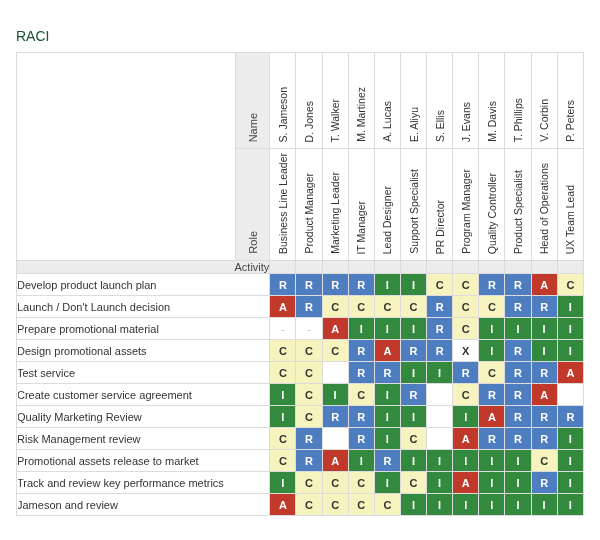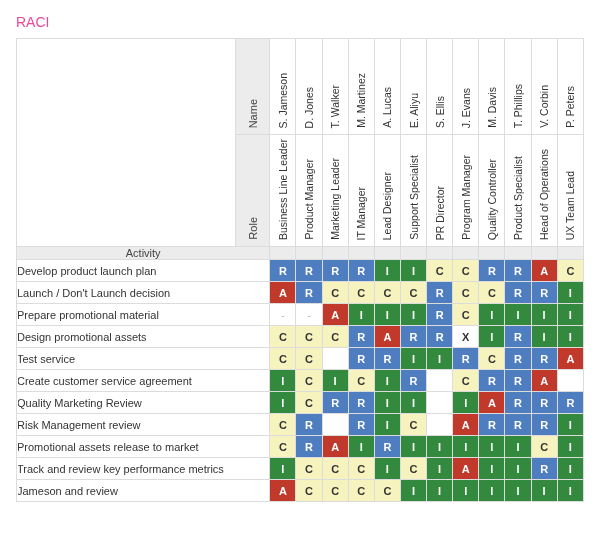--- a/index.html
+++ b/index.html
@@ -8,23 +8,23 @@
     margin: 0;
     padding: 10px 16px;
     font-family: "Segoe UI", Arial, sans-serif;
     font-size: 12px;
     color: #333;
     background: #fff;
     width: 600px;
   }
 
   .title {
-    color: #ec4899;
+    color: #14532d;
     font-size: 14px;
-    margin: 4px 0 8px 0;
+    margin: 18px 0 8px 0;
     font-weight: 400;
   }
 
   table.raci {
     border-collapse: collapse;
     width: 100%;
     table-layout: fixed;
   }
 
   table.raci th,
@@ -32,21 +32,21 @@
     border: 1px solid #dcdcdc;
     padding: 0;
   }
 
   
   th.hlabel {
     background: #ececec;
     font-weight: 400;
     font-size: 11px;
     color: #444;
-    text-align: center;
+    text-align: right;
     padding: 2px 6px;
     vertical-align: bottom;
   }
   th.hlabel.vert {
     text-align: center;
   }
   th.hlabel.vert span {
     writing-mode: vertical-rl;
     transform: rotate(180deg);
     display: inline-block;

